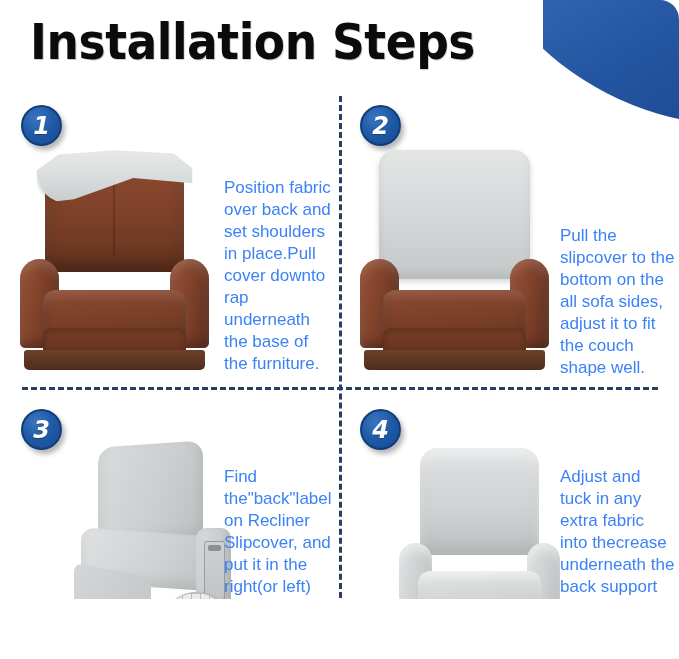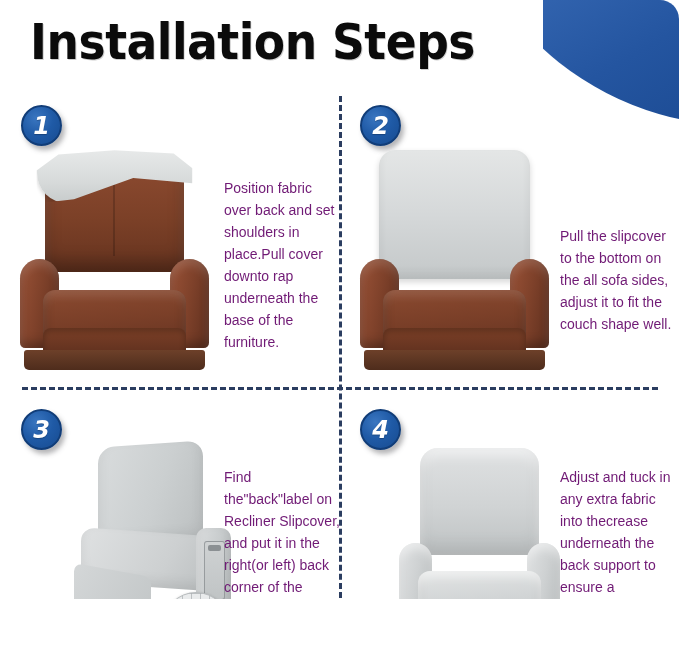--- a/index.html
+++ b/index.html
@@ -102,23 +102,23 @@
     text-shadow:0 1px 1px rgba(0,0,0,.25);
   }
   .badge-1{ left:21px;  top:105px; }
   .badge-2{ left:360px; top:105px; }
   .badge-3{ left:21px;  top:409px; }
   .badge-4{ left:360px; top:409px; }
 
   
   .step-text{
     position:absolute;
-    font-size:14px;
+    font-size:17px;
     line-height:22px;
-    color:#701a75;
+    color:#3b82f6;
     font-family:"Liberation Sans", sans-serif;
     white-space:pre-line;
   }
   .text-1{ left:224px; top:177px; width:112px; }
   .text-2{ left:560px; top:177px; width:116px;margin-top:48px; }
   .text-3{ left:224px; top:466px; width:118px; }
   .text-4{ left:560px; top:466px; width:116px; }
 
   
   .chair{ position:absolute; }

